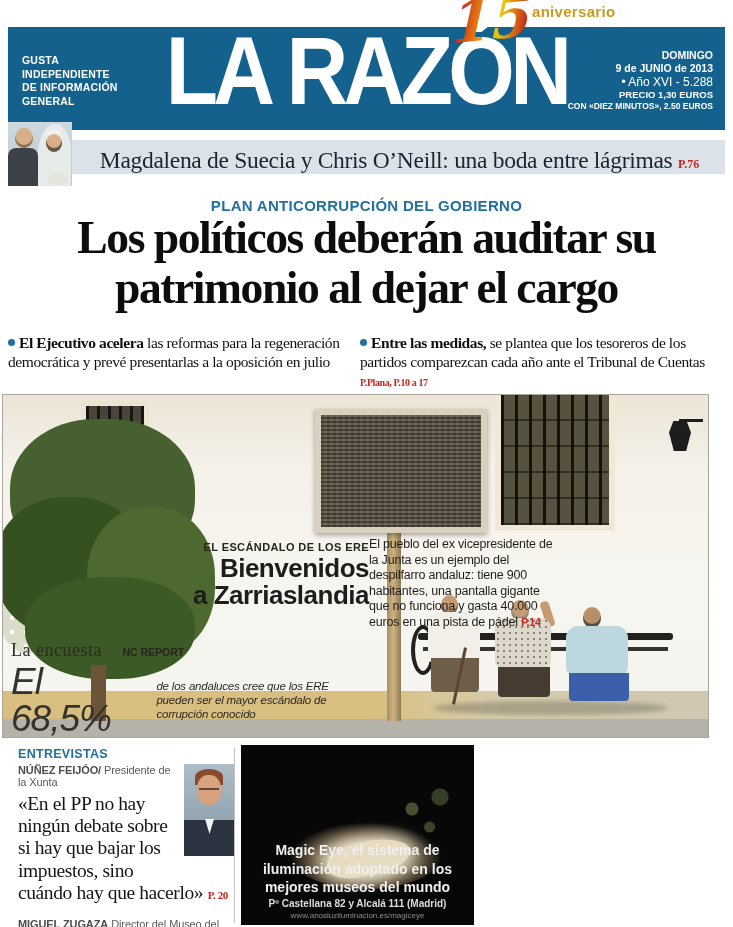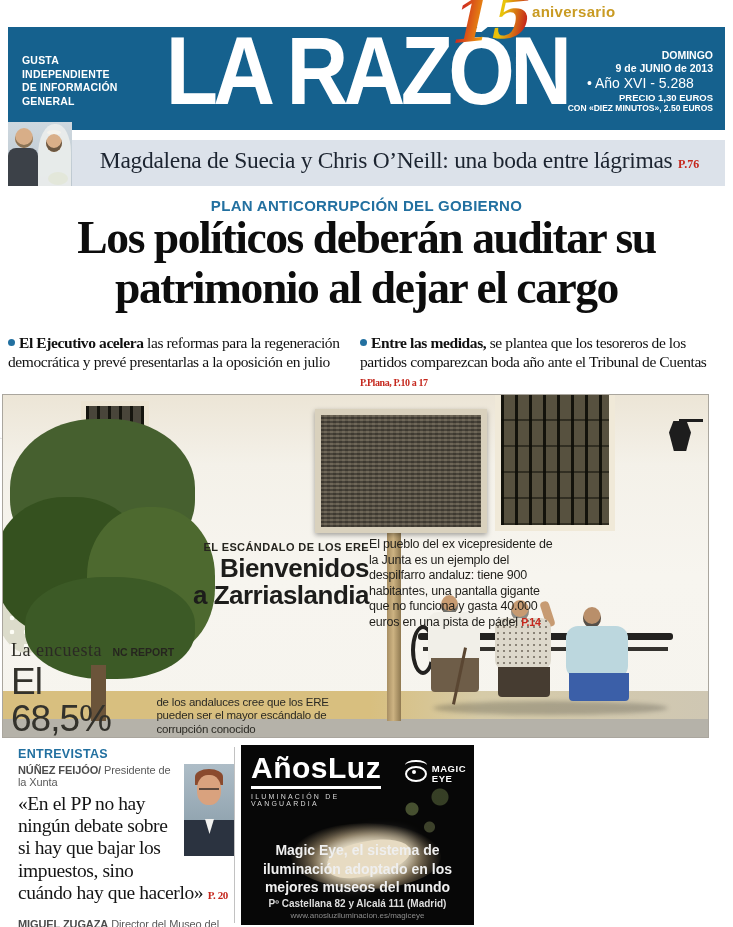--- a/index.html
+++ b/index.html
@@ -28,40 +28,40 @@
     display:flex; align-items:center; }
   .slogan-line { height:1px; background:#cfe0ea; }
   .slogan-line.l { width:150px; margin-right:28px; }
   .slogan-line.r { width:36px; margin-left:28px; }
   .mast-slogan { color:#fff; font-family:"Liberation Serif", serif;
     font-size:13px; letter-spacing:4px; white-space:nowrap; }
   .mast-date { position:absolute; right:12px; top:22px; text-align:right;
     color:#fff; line-height:1.22; }
   .md0 { font-size:10.5px; font-weight:bold; }
   .md1 { font-size:10.5px; font-weight:bold; }
-  .md2 { font-size:14px;text-align:center; }
+  .md2 { font-size:12px; }
   .md3 { font-size:9.5px; font-weight:bold; }
   .md4 { font-size:8.5px; font-weight:bold; }
 
   
   .couple-photo { position:absolute; left:8px; top:122px; width:64px; height:64px;
     z-index:5; background:linear-gradient(180deg,#ced8df,#bcc7cf); overflow:hidden; }
   .groom-shape { position:absolute; left:0px; bottom:0; width:30px; height:38px;
     background:#3c4148; border-radius:8px 8px 0 0; }
   .groom-head { position:absolute; left:7px; top:6px; width:18px; height:20px;
     background:#d8ae88; border-radius:50%; box-shadow:0 -3px 0 #8a7355 inset; }
   .bride-veil { position:absolute; left:30px; top:2px; width:33px; height:62px;
     background:#e9eceb; border-radius:50% 45% 0 0; opacity:.95; }
   .bride-head { position:absolute; left:38px; top:12px; width:16px; height:18px;
     background:#d9af89; border-radius:50%; box-shadow:0 -4px 0 #6a5742 inset; }
   .bride-tiara { position:absolute; left:39px; top:8px; width:14px; height:5px;
     background:#f4f2ec; border-radius:50%; }
   .bouquet { position:absolute; left:40px; bottom:1px; width:20px; height:13px;
     background:#e3e7da; border-radius:50%; }
-  .strip { position:absolute; left:8px; top:140px; width:717px; height:46px;
+  .strip { position:absolute; left:8px; top:140px; width:717px; height:34px;
     background:#dce2ea; }
   .strip-headline { position:absolute; left:70px; right:4px; top:7px;
     text-align:center; font-family:"Liberation Serif", serif; font-size:23.5px;
     color:#1c2430; letter-spacing:-.3px; white-space:nowrap; }
   .ref { color:#c5271d; font-family:"Liberation Serif", serif; font-size:12px;
     font-weight:bold; letter-spacing:0; }
 
   
   .kicker { position:absolute; left:0; right:0; top:197px; text-align:center;
     color:#2270a0; font-size:15px; font-weight:bold; letter-spacing:.3px; }
@@ -135,22 +135,22 @@
   .scene-title { position:absolute; left:90px; top:160px; width:276px;
     text-align:right; font-size:26px; font-weight:bold; color:#1d1d1b;
     line-height:1.04; letter-spacing:-.5px; }
   .scene-summary { position:absolute; left:366px; top:142px; width:192px;
     font-size:12.5px; color:#201f1b; line-height:1.24; letter-spacing:-.2px; }
   .ref-p14 { color:#c5271d; font-size:10.5px; font-weight:bold; }
   .poll { position:absolute; left:8px; top:245px; width:320px; color:#26251f; }
   .poll-head { margin-bottom:2px; }
   .poll-label { font-family:"Liberation Serif", serif; font-size:18px;
     letter-spacing:.5px; color:#2b2a24; }
-  .poll-source { font-size:10.5px; font-weight:bold; margin-left:6px; }
-  .poll-row { display:flex; align-items:flex-end; }
+  .poll-source { font-size:10.5px; font-weight:bold; margin-left:16px; }
+  .poll-row { display:flex; align-items:center;font-style:italic; }
   .poll-figure { font-size:37px; letter-spacing:-1px; color:#33322c;
     margin-right:8px; line-height:1; }
   .poll-text { width:178px; font-size:11.5px; line-height:1.2; color:#2b2a24;
     letter-spacing:-.2px; padding-top:2px; }
 
   
   .bottom { position:absolute; left:8px; top:745px; width:717px; height:180px;
     display:flex; }
   .ad-santander { width:250px; background:#e8402c; display:flex;
     flex-direction:column; align-items:center; justify-content:center; }
@@ -260,21 +260,21 @@
   <div class="kicker">PLAN ANTICORRUPCIÓN DEL GOBIERNO</div>
   <div class="headline">
     <div>Los políticos deberán auditar su</div>
     <div>patrimonio al dejar el cargo</div>
   </div>
   <div class="bullets">
     <p class="bullet-col left" style="margin:0;">
       <span class="dot"></span><b>El Ejecutivo acelera</b><span> las reformas para la regeneración democrática y prevé presentarlas a la oposición en julio</span>
     </p>
     <p class="bullet-col right" style="margin:0;">
-      <span class="dot"></span><b>Entre las medidas,</b><span> se plantea que los tesoreros de los partidos comparezcan boda año ante el Tribunal de Cuentas </span><span class="ref-small">P.Plana, P.10 a 17</span>
+      <span class="dot"></span><b>Entre las medidas,</b><span> se plantea que los tesoreros de los partidos comparezcan cada año ante el Tribunal de Cuentas </span><span class="ref-small">P.Plana, P.10 a 17</span>
     </p>
   </div>
 
   <div class="photo-credit">ALBERTO R. ROLDÁN</div>
   <div class="scene">
     <div class="band-yellow"></div>
     <div class="ground"></div>
     <div class="win1"></div>
     <div class="win2"></div>
     <div class="bush-white"></div>
@@ -351,33 +351,20 @@
       <div class="int-sep"></div>
       <div class="int-head">
         <b>MIGUEL ZUGAZA</b><span> Director del Museo del Prado</span>
       </div>
 
     </div>
 
     <div class="v-divider"></div>
 
     <div class="ad-anosluz">
-      <div class="al-head">
-        <div>
-          <span class="al-brand-word">AñosLuz</span>
-          <div class="al-subtitle">ILUMINACIÓN DE VANGUARDIA</div>
-        </div>
-        <div class="magiceye">
-          <span class="me-eye"></span>
-          <span class="me-text">
-            <div>MAGIC</div>
-            <div>EYE</div>
-          </span>
-        </div>
-      </div>
       <div class="al-leaves"></div>
       <div class="al-glow"></div>
       <div class="al-hand"></div>
       <div class="al-bottom">
         <div class="al-body">Magic Eye, el sistema de iluminación adoptado en los mejores museos del mundo</div>
         <div class="al-addr">Pº Castellana 82 y Alcalá 111 (Madrid)</div>
         <div class="al-url">www.anosluziluminacion.es/magiceye</div>
       </div>
     </div>
   </div>

